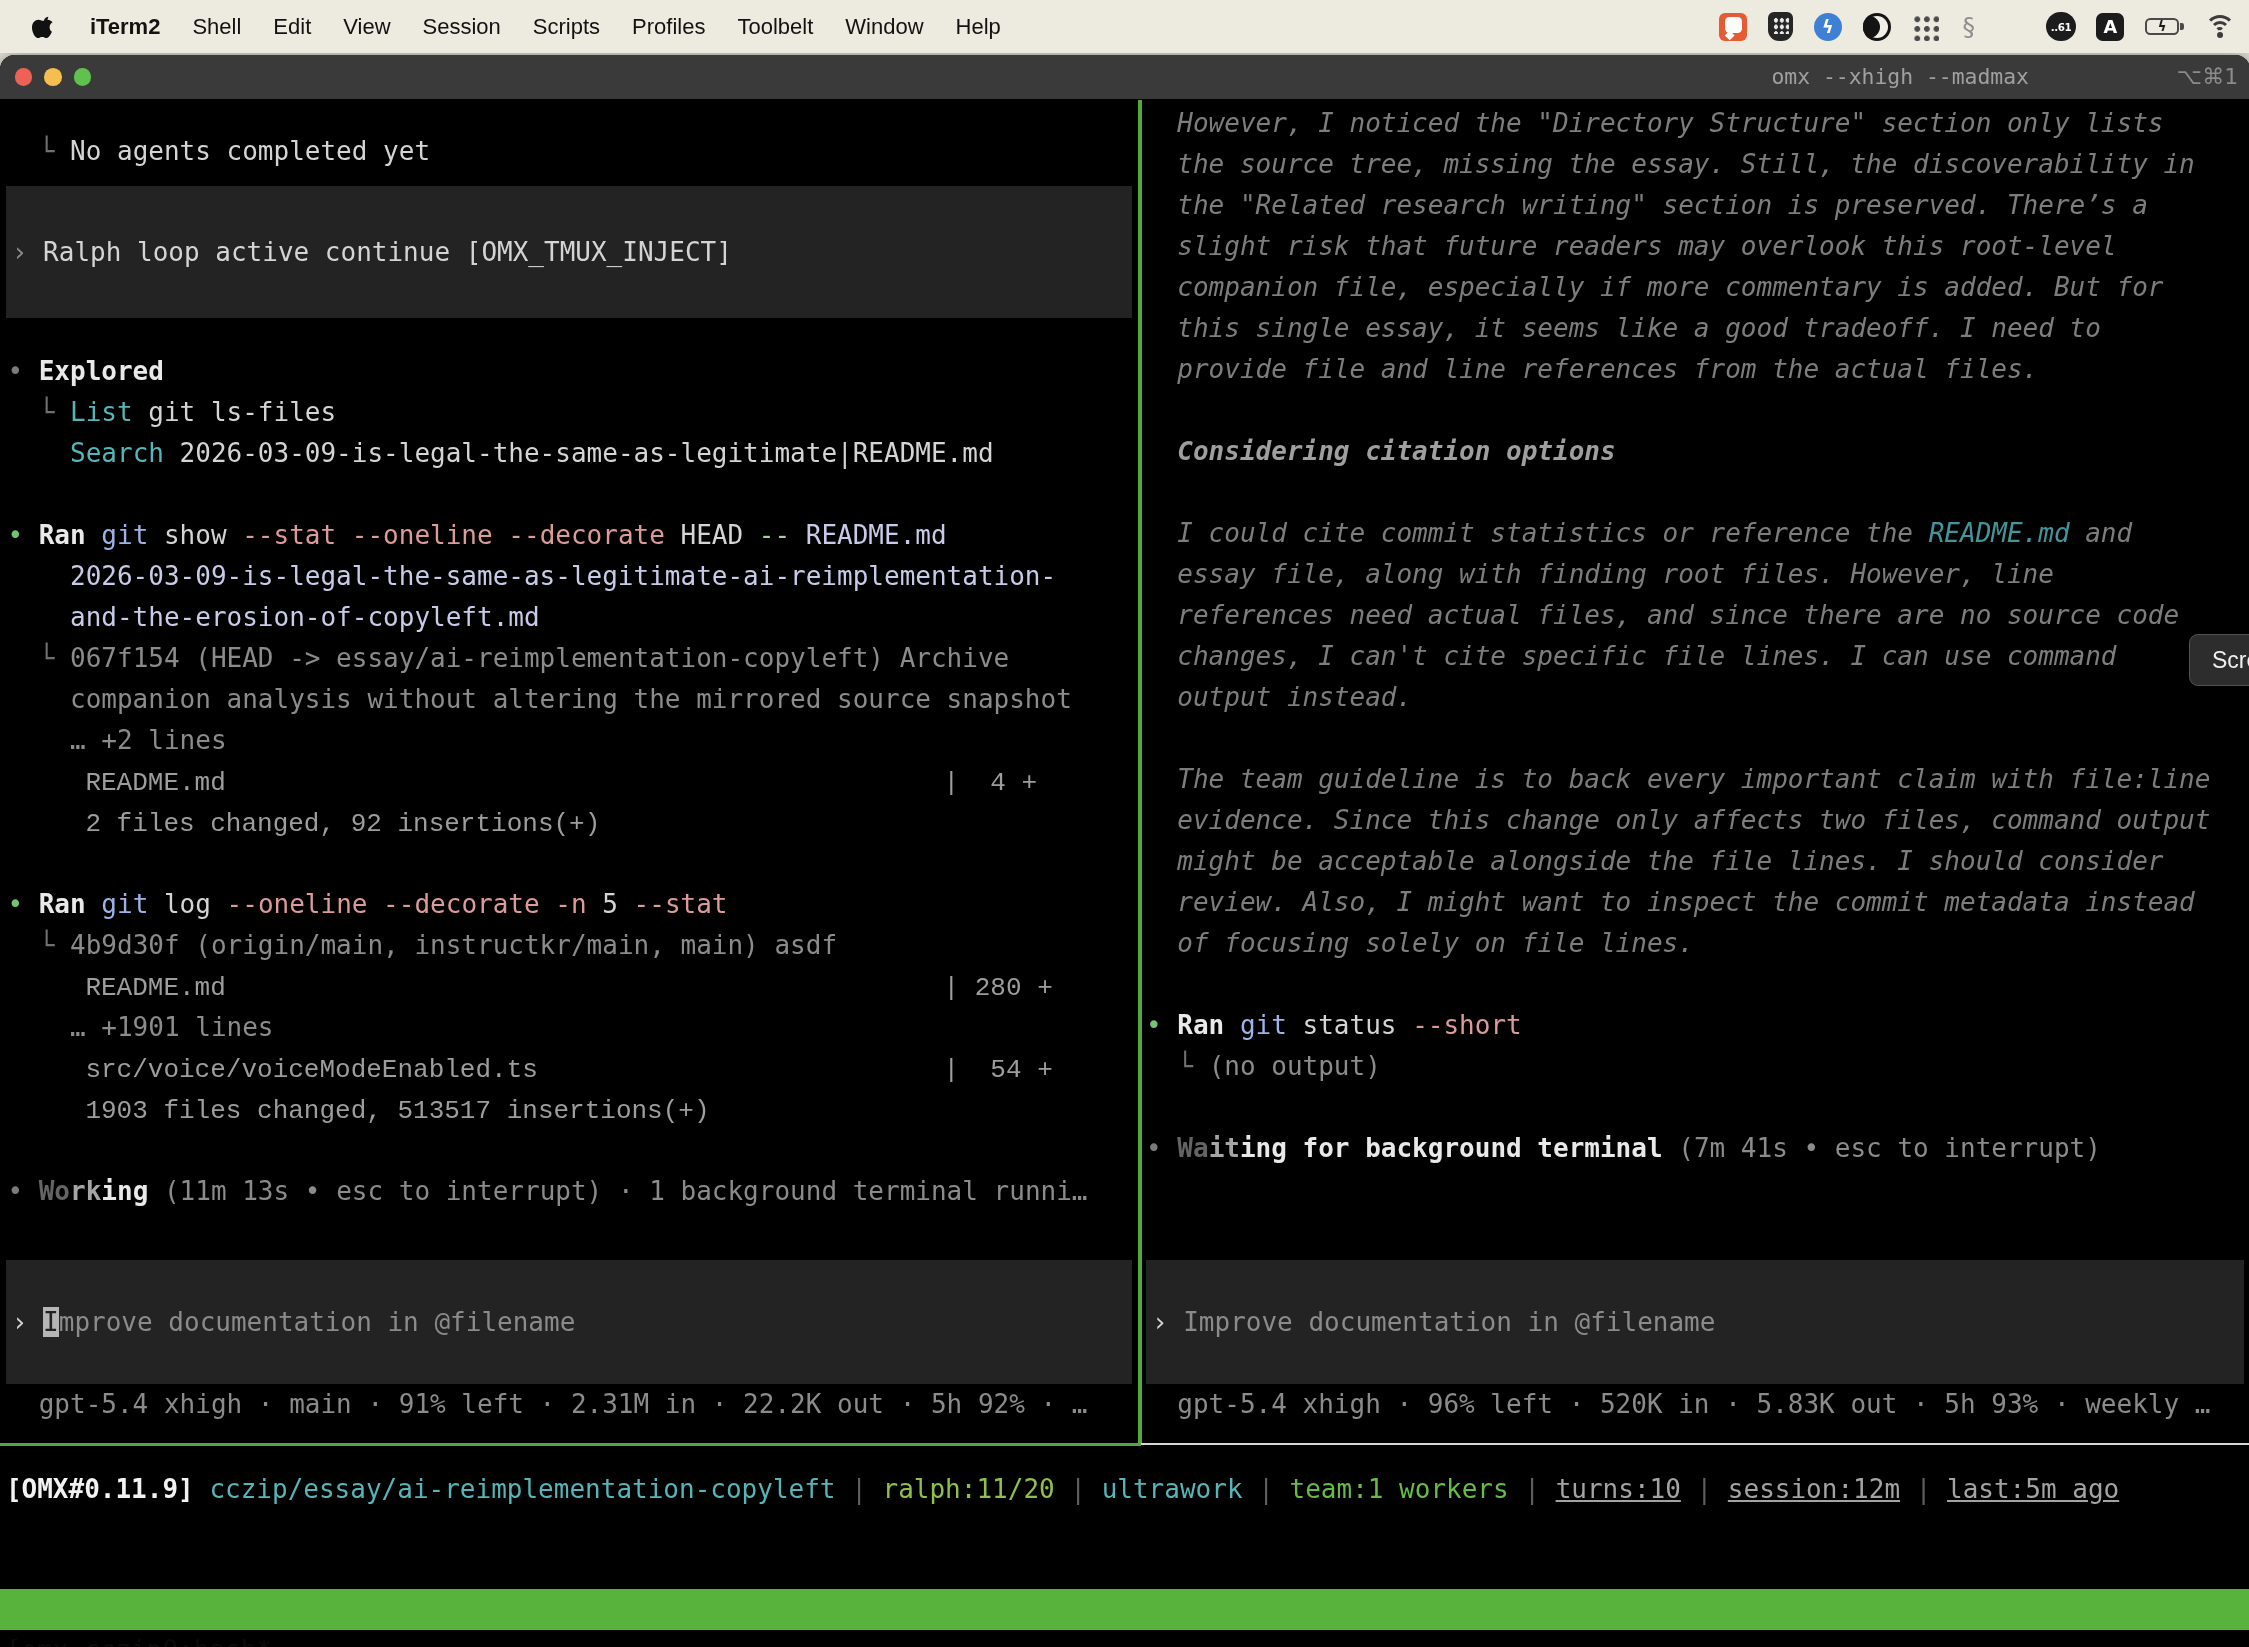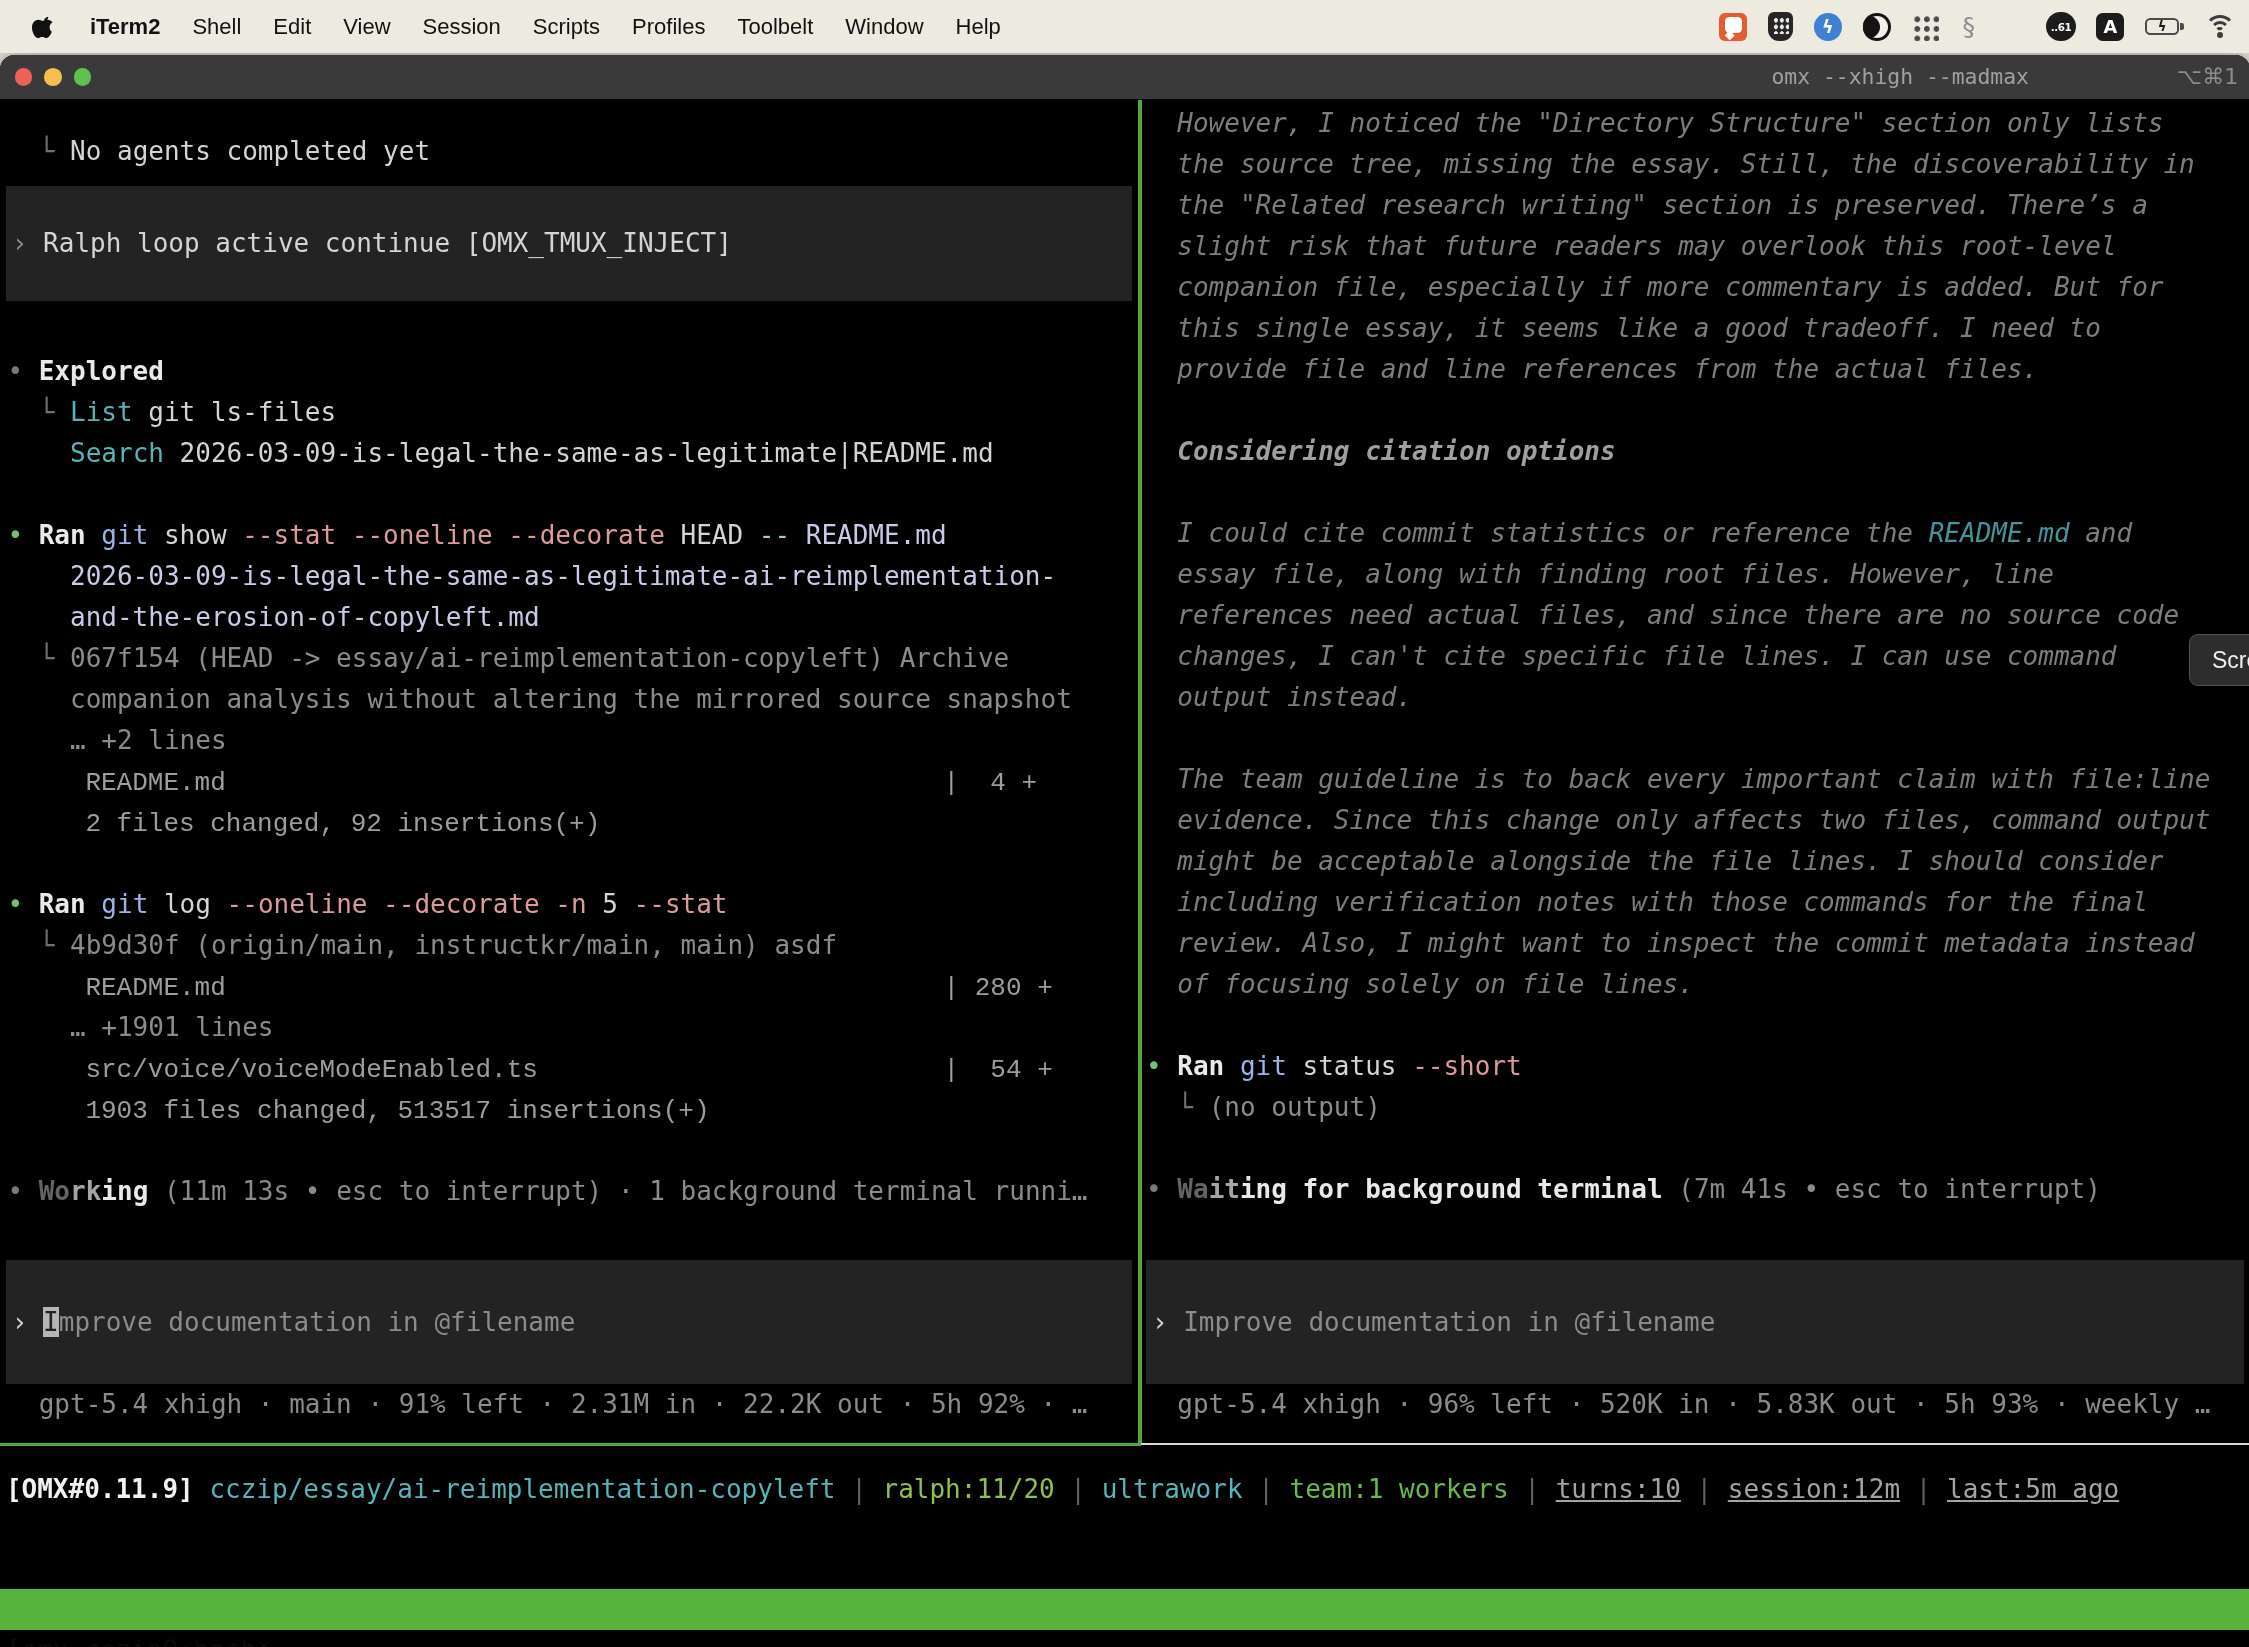--- a/index.html
+++ b/index.html
@@ -137,21 +137,21 @@
       <span class="tl-btn tl-zoom"></span>
     </div>
     <div class="title">omx --xhigh --madmax</div>
     <div class="shortcut">⌥⌘1</div>
   </div>
 
   <div class="lines term-text" style="left:7.4px;top:36px;width:1126px;margin-top:40px;">
       <div class="tl"><span class="tr">  └ </span><span class="w">No agents completed yet</span></div>
     </div>
 
-  <div class="tbox term-text" style="left:5.9px;top:131px;width:1126px;height:115px;">
+  <div class="tbox term-text" style="left:5.9px;top:131px;width:1126px;height:132px;">
     <div>
         <div class="tl"><span class="g">› </span><span class="w">Ralph loop active continue [OMX_TMUX_INJECT]</span></div>
       </div>
   </div>
 
   <div class="lines term-text" style="left:7.4px;top:255px;width:1126px;">
       <div class="tl">&nbsp;</div>
       <div class="tl"><span class="bl">• </span><span class="b">Explored</span></div>
       <div class="tl"><span class="tr">  └ </span><span class="cy">List</span><span class="w"> git ls-files</span></div>
       <div class="tl"><span class="w">    </span><span class="cy">Search</span><span class="w"> 2026-03-09-is-legal-the-same-as-legitimate|README.md</span></div>
@@ -198,21 +198,20 @@
       <div class="tl">&nbsp;</div>
       <div class="tl"><span class="it">  I could cite commit statistics or reference the </span><span class="itcy">README.md</span><span class="it"> and</span></div>
       <div class="tl"><span class="it">  essay file, along with finding root files. However, line</span></div>
       <div class="tl"><span class="it">  references need actual files, and since there are no source code</span></div>
       <div class="tl"><span class="it">  changes, I can't cite specific file lines. I can use command</span></div>
       <div class="tl"><span class="it">  output instead.</span></div>
       <div class="tl">&nbsp;</div>
       <div class="tl"><span class="it">  The team guideline is to back every important claim with file:line</span></div>
       <div class="tl"><span class="it">  evidence. Since this change only affects two files, command output</span></div>
       <div class="tl"><span class="it">  might be acceptable alongside the file lines. I should consider</span></div>
-      <div class="tl"><span class="it">  including verification notes with those commands for the final</span></div>
       <div class="tl"><span class="it">  review. Also, I might want to inspect the commit metadata instead</span></div>
       <div class="tl"><span class="it">  of focusing solely on file lines.</span></div>
       <div class="tl">&nbsp;</div>
       <div class="tl"><span class="bg">• </span><span class="b">Ran</span><span class="w"> </span><span class="pk">git</span><span class="w"> status </span><span class="fl">--short</span></div>
       <div class="tl"><span class="tr">  └ </span><span class="g">(no output)</span></div>
       <div class="tl">&nbsp;</div>
       <div class="tl"><span class="bl">• </span><span class="sh1">Wa</span><span class="sh2">it</span><span class="shw">ing for background terminal</span><span class="g"> (7m 41s • esc to interrupt)</span></div>
     </div>
 
   <div class="tbox term-text" style="left:1146px;top:1205px;width:1098px;height:124px;">

